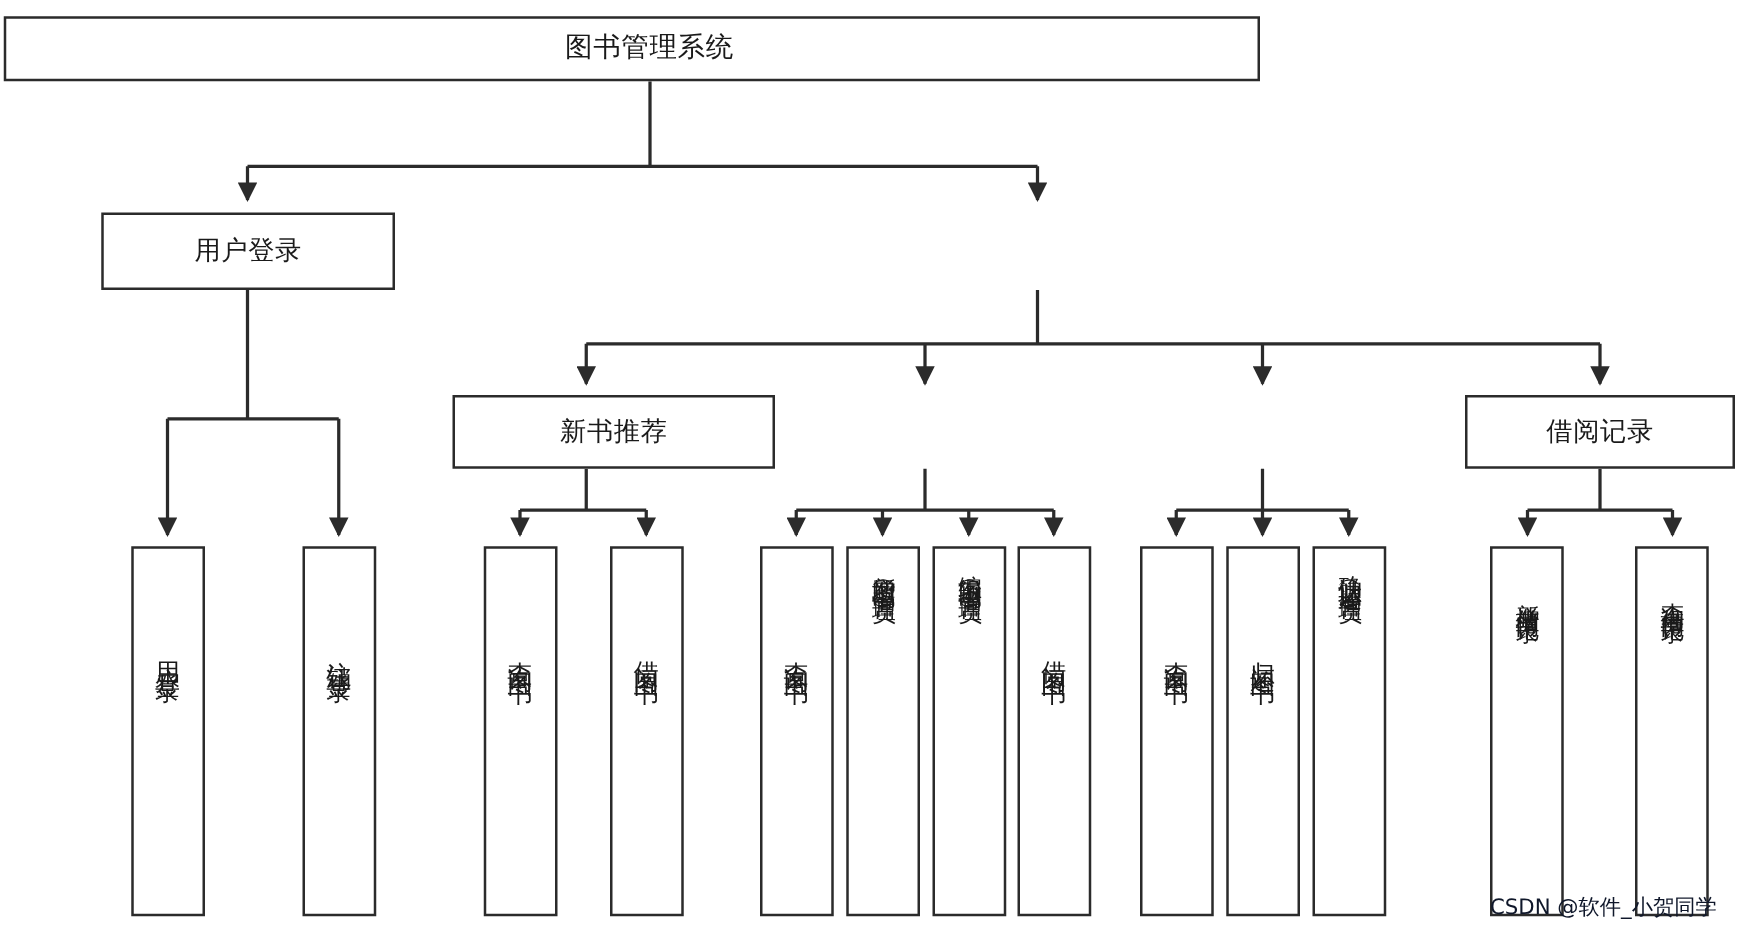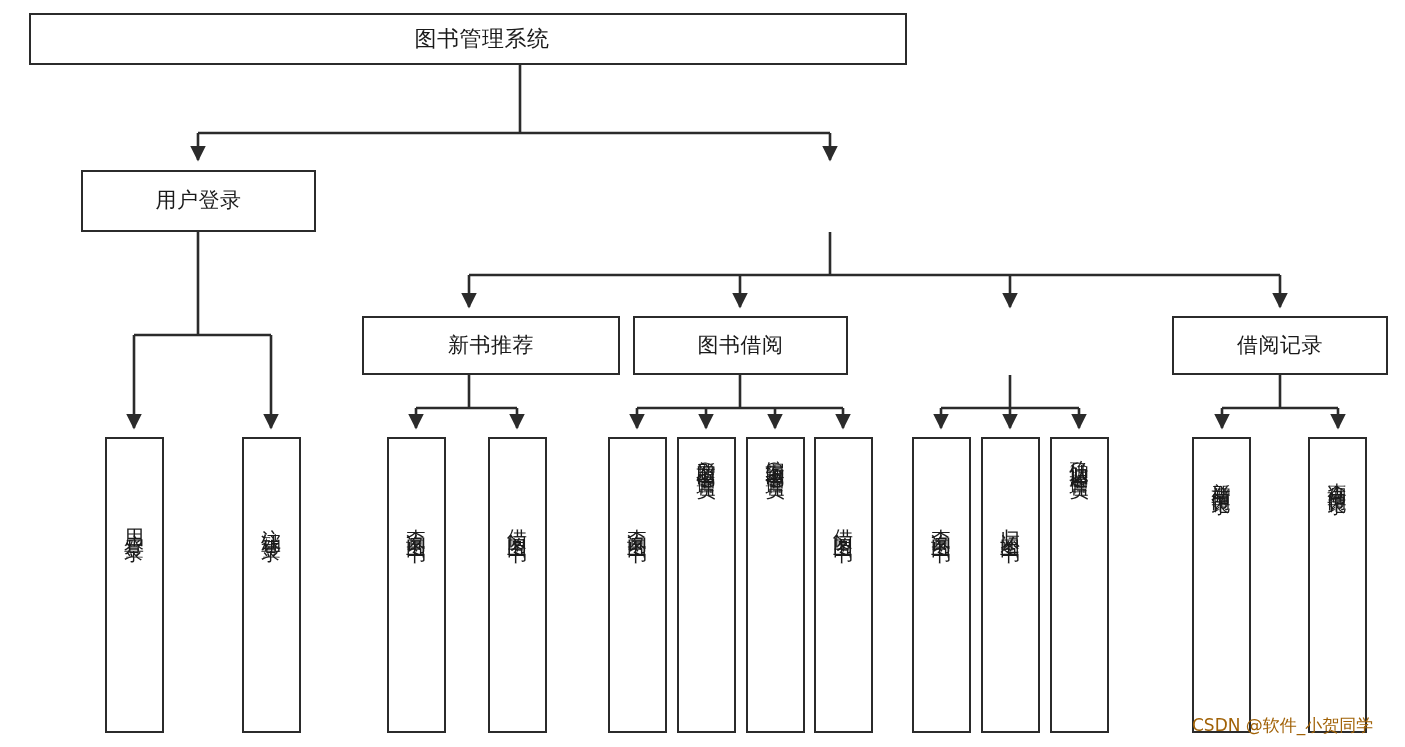--- a/index.html
+++ b/index.html
@@ -65,21 +65,21 @@
   }
   .node.vertical.tall-text .node-label {
     letter-spacing: 3px;
     font-size: 19px;
   }
   #watermark {
     position: absolute;
     left: 1192px;
     top: 714px;
     font-size: 17px;
-    color: #a16207;
+    color: #0f172a;
     white-space: nowrap;
     pointer-events: none;
   }
 </style>
 </head>
 <body>
 
 <div id="diagram-root">
 
   <svg id="diagram-svg" viewBox="0 0 1405 747" xmlns="http://www.w3.org/2000/svg">
@@ -137,36 +137,33 @@
     </g>
 
     <g stroke="#2b2b2b" stroke-width="2.6" fill="none">
       <path d="M 1280 375 L 1280 408"></path>
       <path d="M 1222 408 L 1338 408"></path>
       <path d="M 1222 408 L 1222 428" marker-end="url(#arrow)"></path>
       <path d="M 1338 408 L 1338 428" marker-end="url(#arrow)"></path>
     </g>
   </svg>
 
-  <div class="node root horizontal" style="left:29px; top:13px; width:878px; height:52px;padding-left:28px;">
+  <div class="node root horizontal" style="left:3px; top:13px; width:1005px; height:52px;padding-left:28px;">
     <span class="node-label">图书管理系统</span>
   </div>
 
   <div class="node horizontal" style="left:81px; top:170px; width:235px; height:62px;">
     <span class="node-label">用户登录</span>
   </div>
 
 
   <div class="node horizontal" style="left:362px; top:316px; width:258px; height:59px;">
     <span class="node-label">新书推荐</span>
   </div>
 
-  <div class="node horizontal" style="left:633px; top:316px; width:215px; height:59px;">
-    <span class="node-label">图书借阅</span>
-  </div>
 
 
   <div class="node horizontal" style="left:1172px; top:316px; width:216px; height:59px;">
     <span class="node-label">借阅记录</span>
   </div>
 
   <div class="node vertical" style="left:105px; top:437px; width:59px; height:296px; padding-top:74px;">
     <span class="node-label">用户登录</span>
   </div>
 

